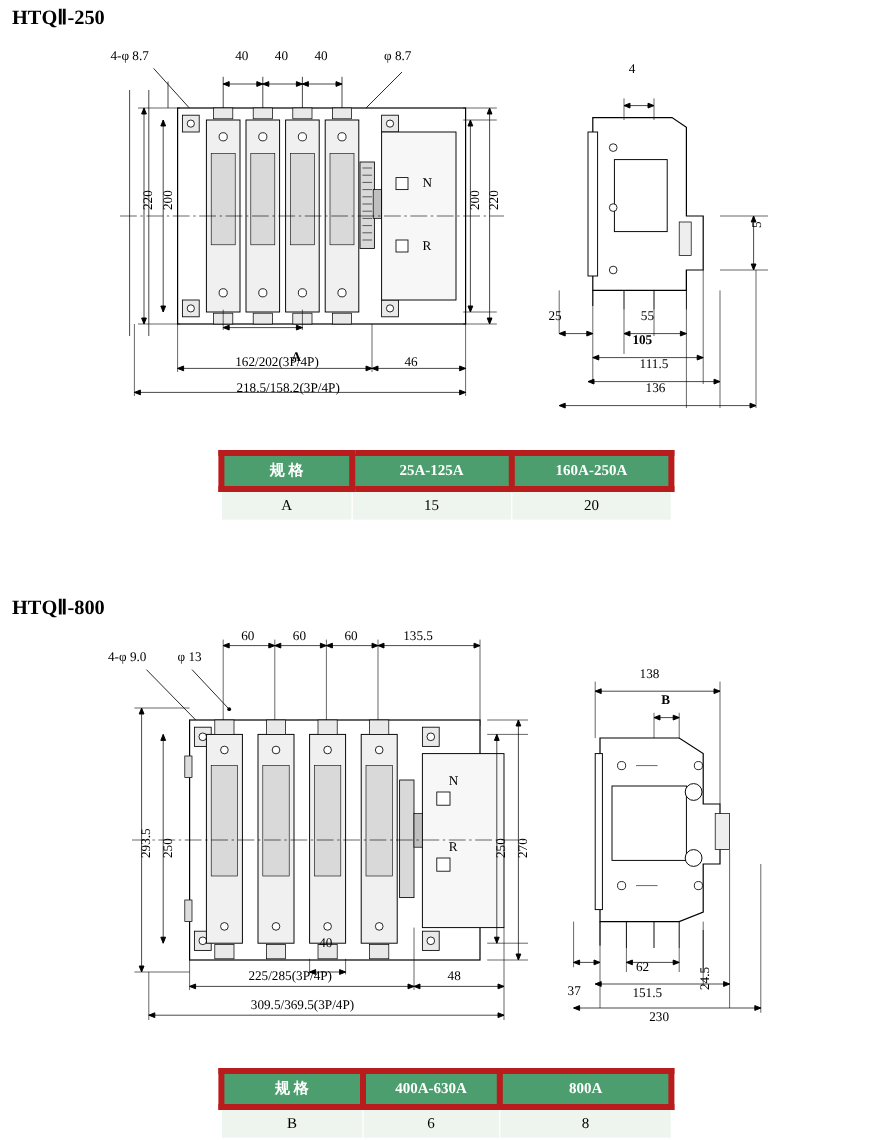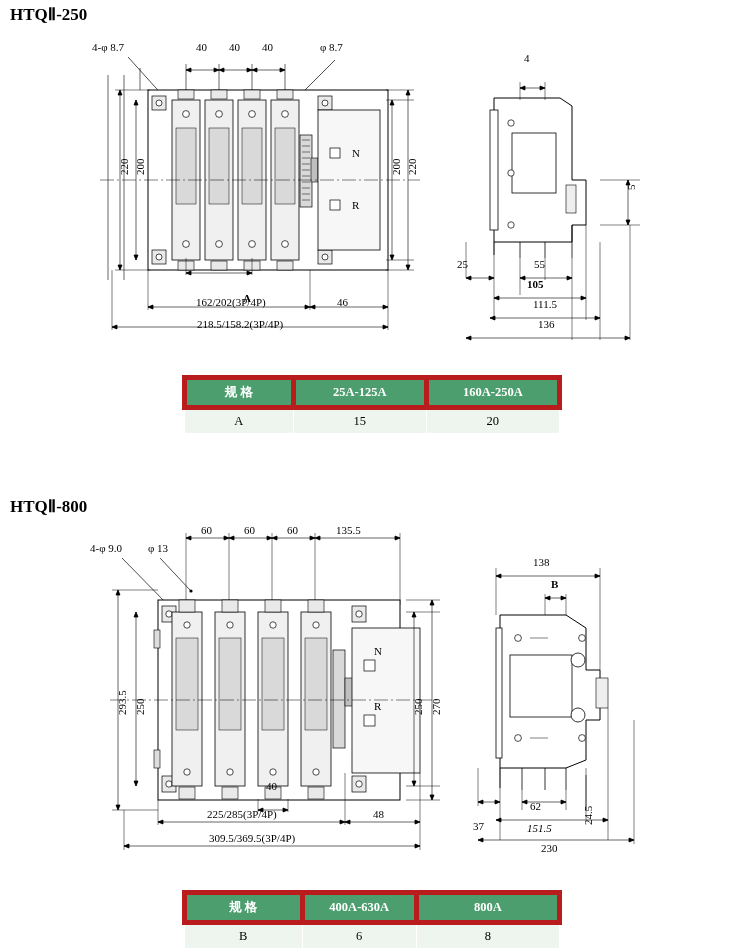--- a/index.html
+++ b/index.html
@@ -446,21 +446,21 @@
   <div class="dimtext" style="left:207px;top:808px;">225/285(3P/4P)</div>
   <div class="dimtext" style="left:373px;top:808px;">48</div>
   <div class="dimtext" style="left:209px;top:832px;">309.5/369.5(3P/4P)</div>
 
   <div class="dimtext" style="left:533px;top:556px;">138</div>
   <div class="dimtext" style="left:551px;top:578px;font-weight:bold;">B</div>
 
   <div class="dimtext" style="left:473px;top:800px;margin-top:20px;">37</div>
   <div class="dimtext" style="left:530px;top:800px;">62</div>
   <div class="dimtext vert" style="left:582px;top:825px;">24.5</div>
-  <div class="dimtext" style="left:527px;top:822px;font-style:italic;">151.5</div>
+  <div class="dimtext" style="left:527px;top:822px;">151.5</div>
   <div class="dimtext" style="left:541px;top:842px;">230</div>
 
   <table class="spec" style="left:182px;top:890px;width:380px;">
     <thead>
       <tr>
         <th style="width:110px;">规 格</th>
         <th style="width:107px;">400A-630A</th>
         <th style="width:135px;">800A</th>
       </tr>
     </thead>

